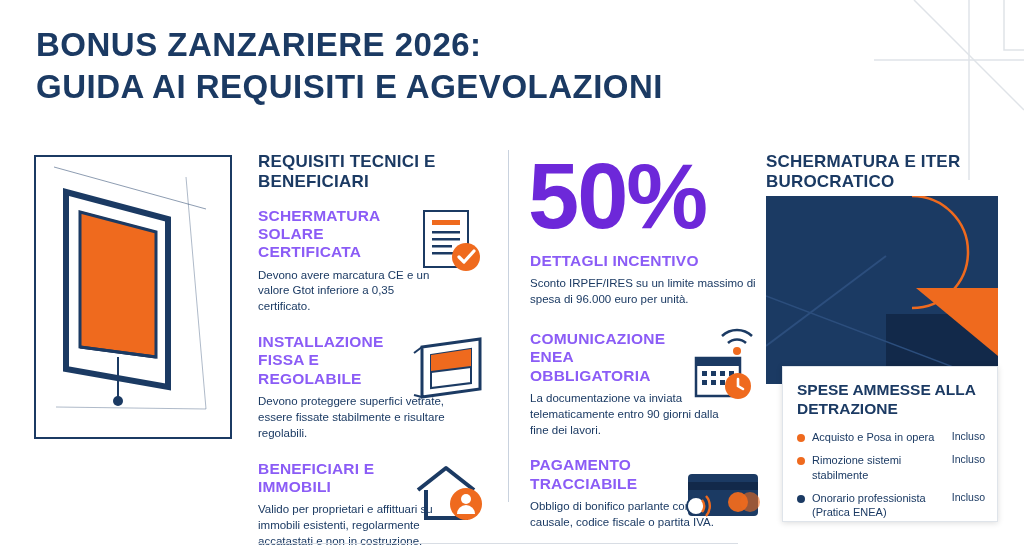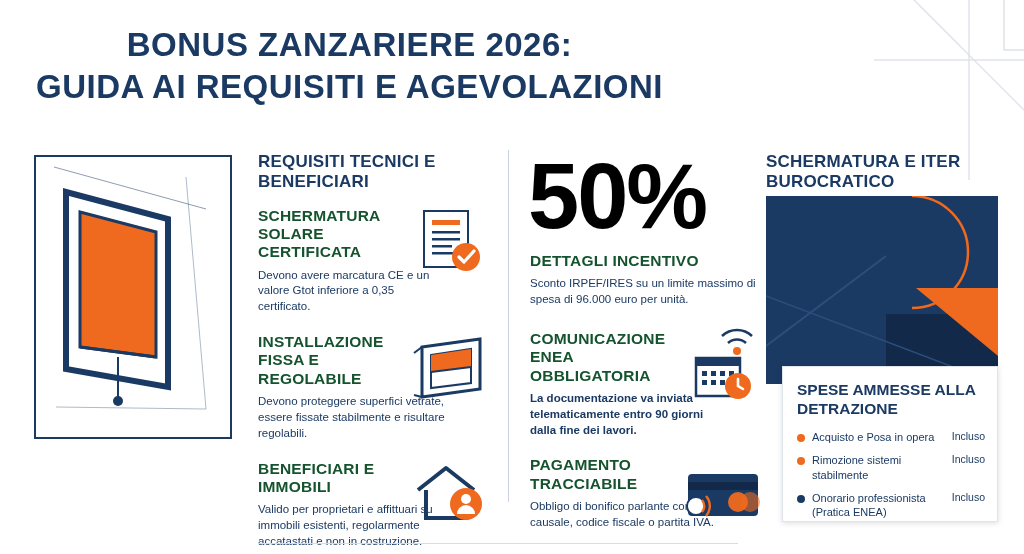--- a/index.html
+++ b/index.html
@@ -15,57 +15,57 @@
 
   
   .deco{position:absolute;right:0;top:0;width:260px;height:180px;pointer-events:none;}
 
   
   .title{
     position:absolute;left:36px;top:24px;
     font-size:33px;font-weight:bold;letter-spacing:0.5px;
     line-height:1.28;color:#1b3a63;
   }
-  .title span{display:block;white-space:nowrap;text-align:center;}
+  .title span{display:block;white-space:nowrap;}
 
   
   .illo{
     position:absolute;left:34px;top:155px;width:194px;height:280px;
     border:2px solid #1b3a63;background:#fff;
   }
 
   
   .col1{position:absolute;left:258px;top:152px;width:232px;}
   .col2{position:absolute;left:530px;top:152px;width:236px;}
   .col3{position:absolute;left:766px;top:152px;width:232px;}
 
   .colhead{
     font-size:17px;font-weight:bold;line-height:1.2;color:#1b3a63;
     letter-spacing:0.2px;margin-bottom:14px;
   }
   .block{margin-bottom:18px;position:relative;}
   .blocktitle{
-    font-size:15.5px;font-weight:bold;line-height:1.18;color:#14532d;
+    font-size:15.5px;font-weight:bold;line-height:1.18;color:#8b5cf6;
     letter-spacing:0.2px;margin-bottom:6px;max-width:150px;
   }
   .blocktext{
     font-size:11.5px;line-height:1.38;color:#1b3a63;max-width:190px;
   }
   .blockicon{position:absolute;right:0;top:0;}
 
   
   .divider{
     position:absolute;left:508px;top:150px;width:1px;height:352px;
     background:#c9d2de;
   }
 
   
   .big50{
     position:absolute;left:528px;top:150px;
-    font-size:92px;font-weight:bold;color:#000000;
+    font-size:92px;font-weight:bold;color:#6d28d9;
     letter-spacing:-2px;line-height:1;
   }
 
   
   .darkpanel{
     position:absolute;left:766px;top:196px;width:232px;height:188px;
     background:#1b3a63;overflow:hidden;
   }
   .spese{
     position:absolute;left:782px;top:366px;width:216px;height:156px;
@@ -188,21 +188,21 @@
               <rect x="41" y="49" width="5" height="5"></rect>
             <rect x="14" y="58" width="5" height="5"></rect>
               <rect x="23" y="58" width="5" height="5"></rect>
             <rect x="32" y="58" width="5" height="5"></rect>
           </g>
           <circle cx="50" cy="64" r="13" fill="#ef6a1e"></circle>
           <path d="M50 57 L50 64 L55 67" stroke="#fff" stroke-width="2.6" fill="none" stroke-linecap="round"></path>
         </svg>
       </div>
       <div class="blocktitle">COMUNICAZIONE ENEA OBBLIGATORIA</div>
-      <div class="blocktext" style="max-width:200px;font-weight:bold;">La documentazione va inviata telematicamente entro 90 giorni dalla fine dei lavori.</div>
+      <div class="blocktext" style="max-width:200px;">La documentazione va inviata telematicamente entro 90 giorni dalla fine dei lavori.</div>
     </div>
 
     <div class="block" style="margin-top:18px;">
       <div class="blockicon" style="top:6px;right:-10px;">
         <svg width="100" height="72" viewBox="0 0 100 72">
           <rect x="12" y="12" width="70" height="42" rx="4" fill="#1b3a63"></rect>
           <rect x="12" y="20" width="70" height="8" fill="#12294a"></rect>
           <circle cx="62" cy="40" r="10" fill="#ef6a1e" opacity=".95"></circle>
           <circle cx="74" cy="40" r="10" fill="#ef6a1e" opacity=".6"></circle>
           <circle cx="20" cy="44" r="9" fill="#fff" stroke="#1b3a63" stroke-width="2"></circle>

